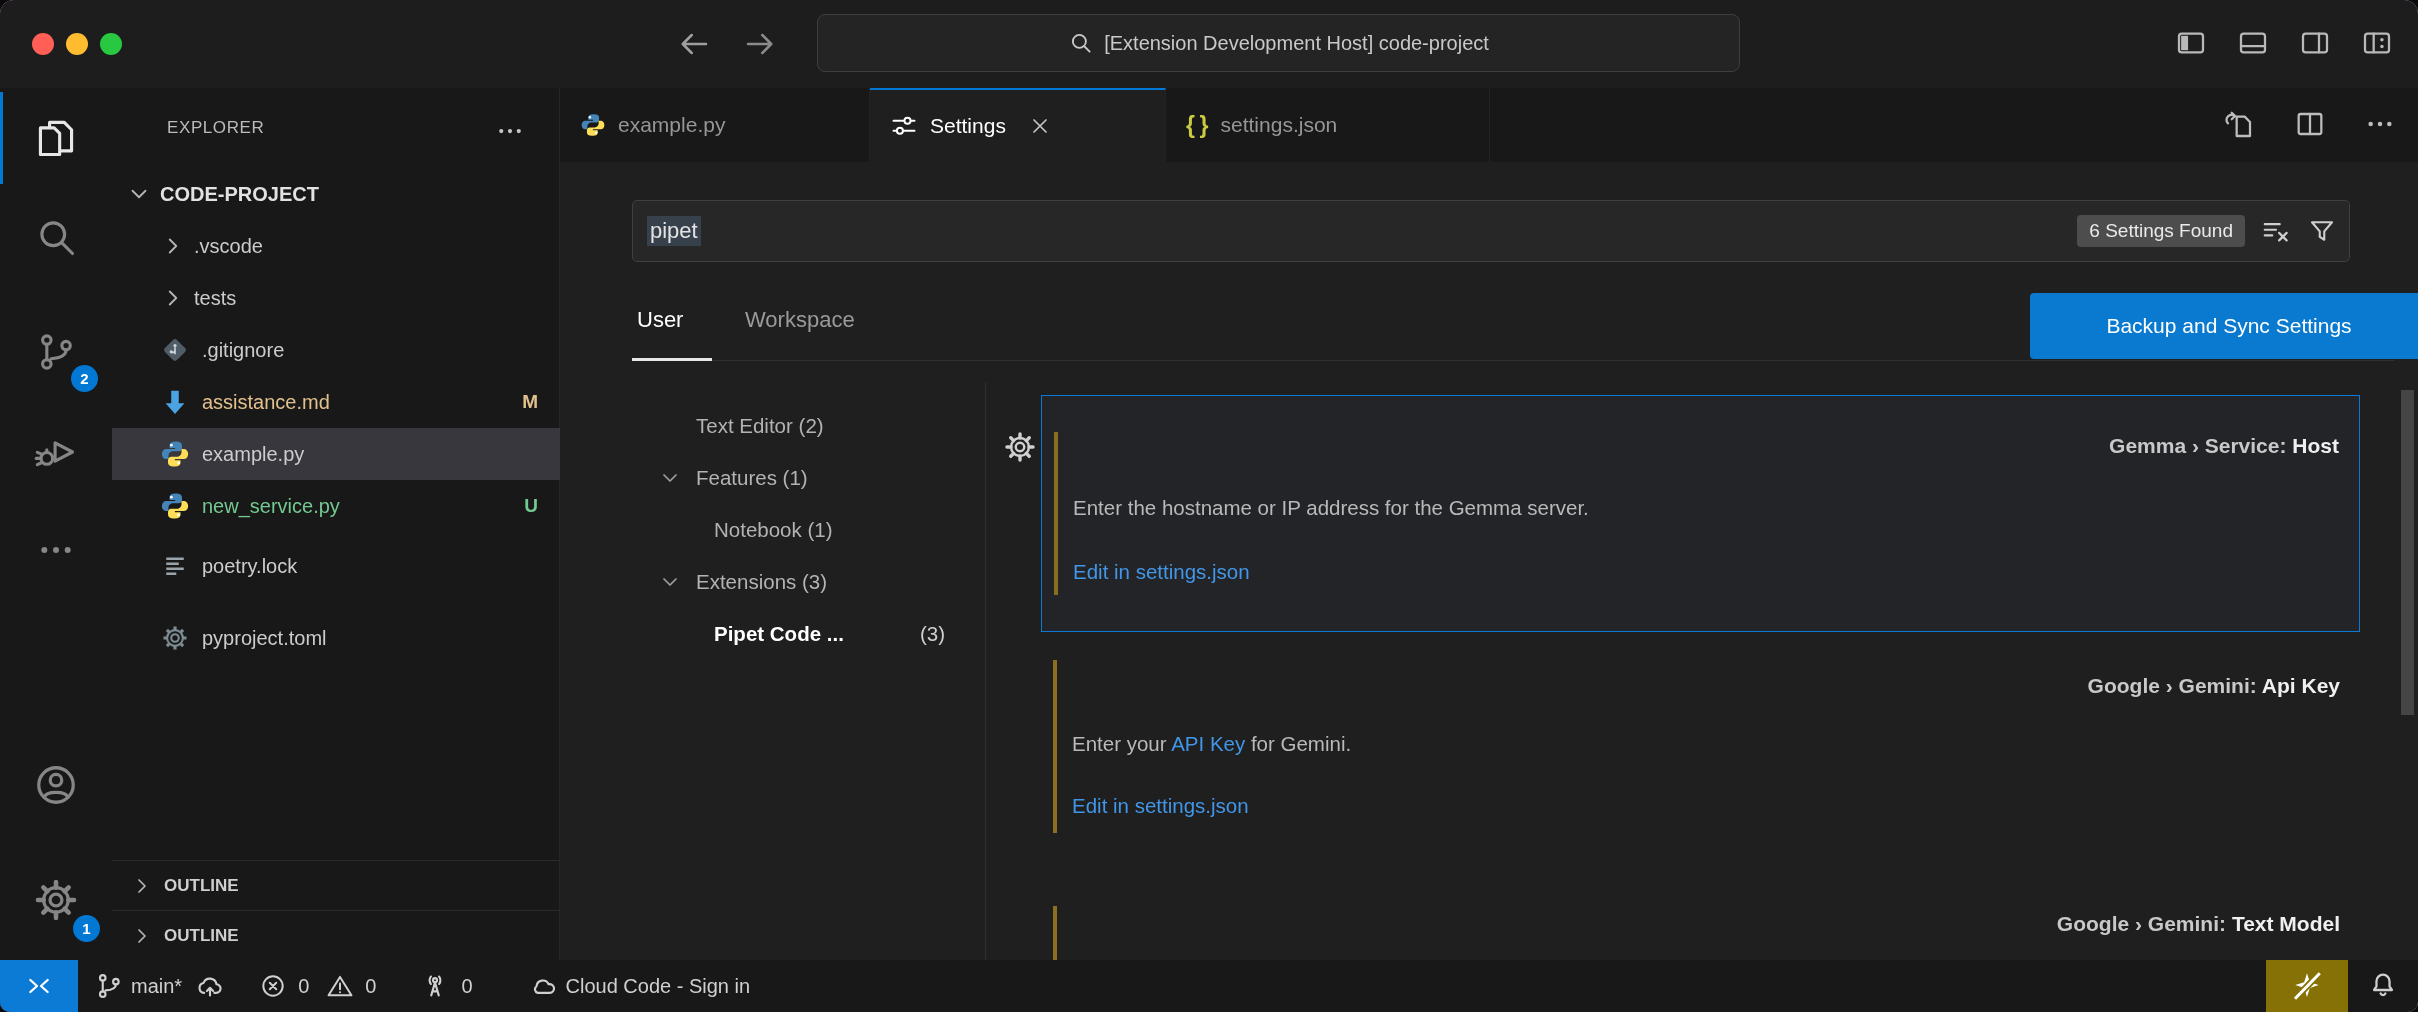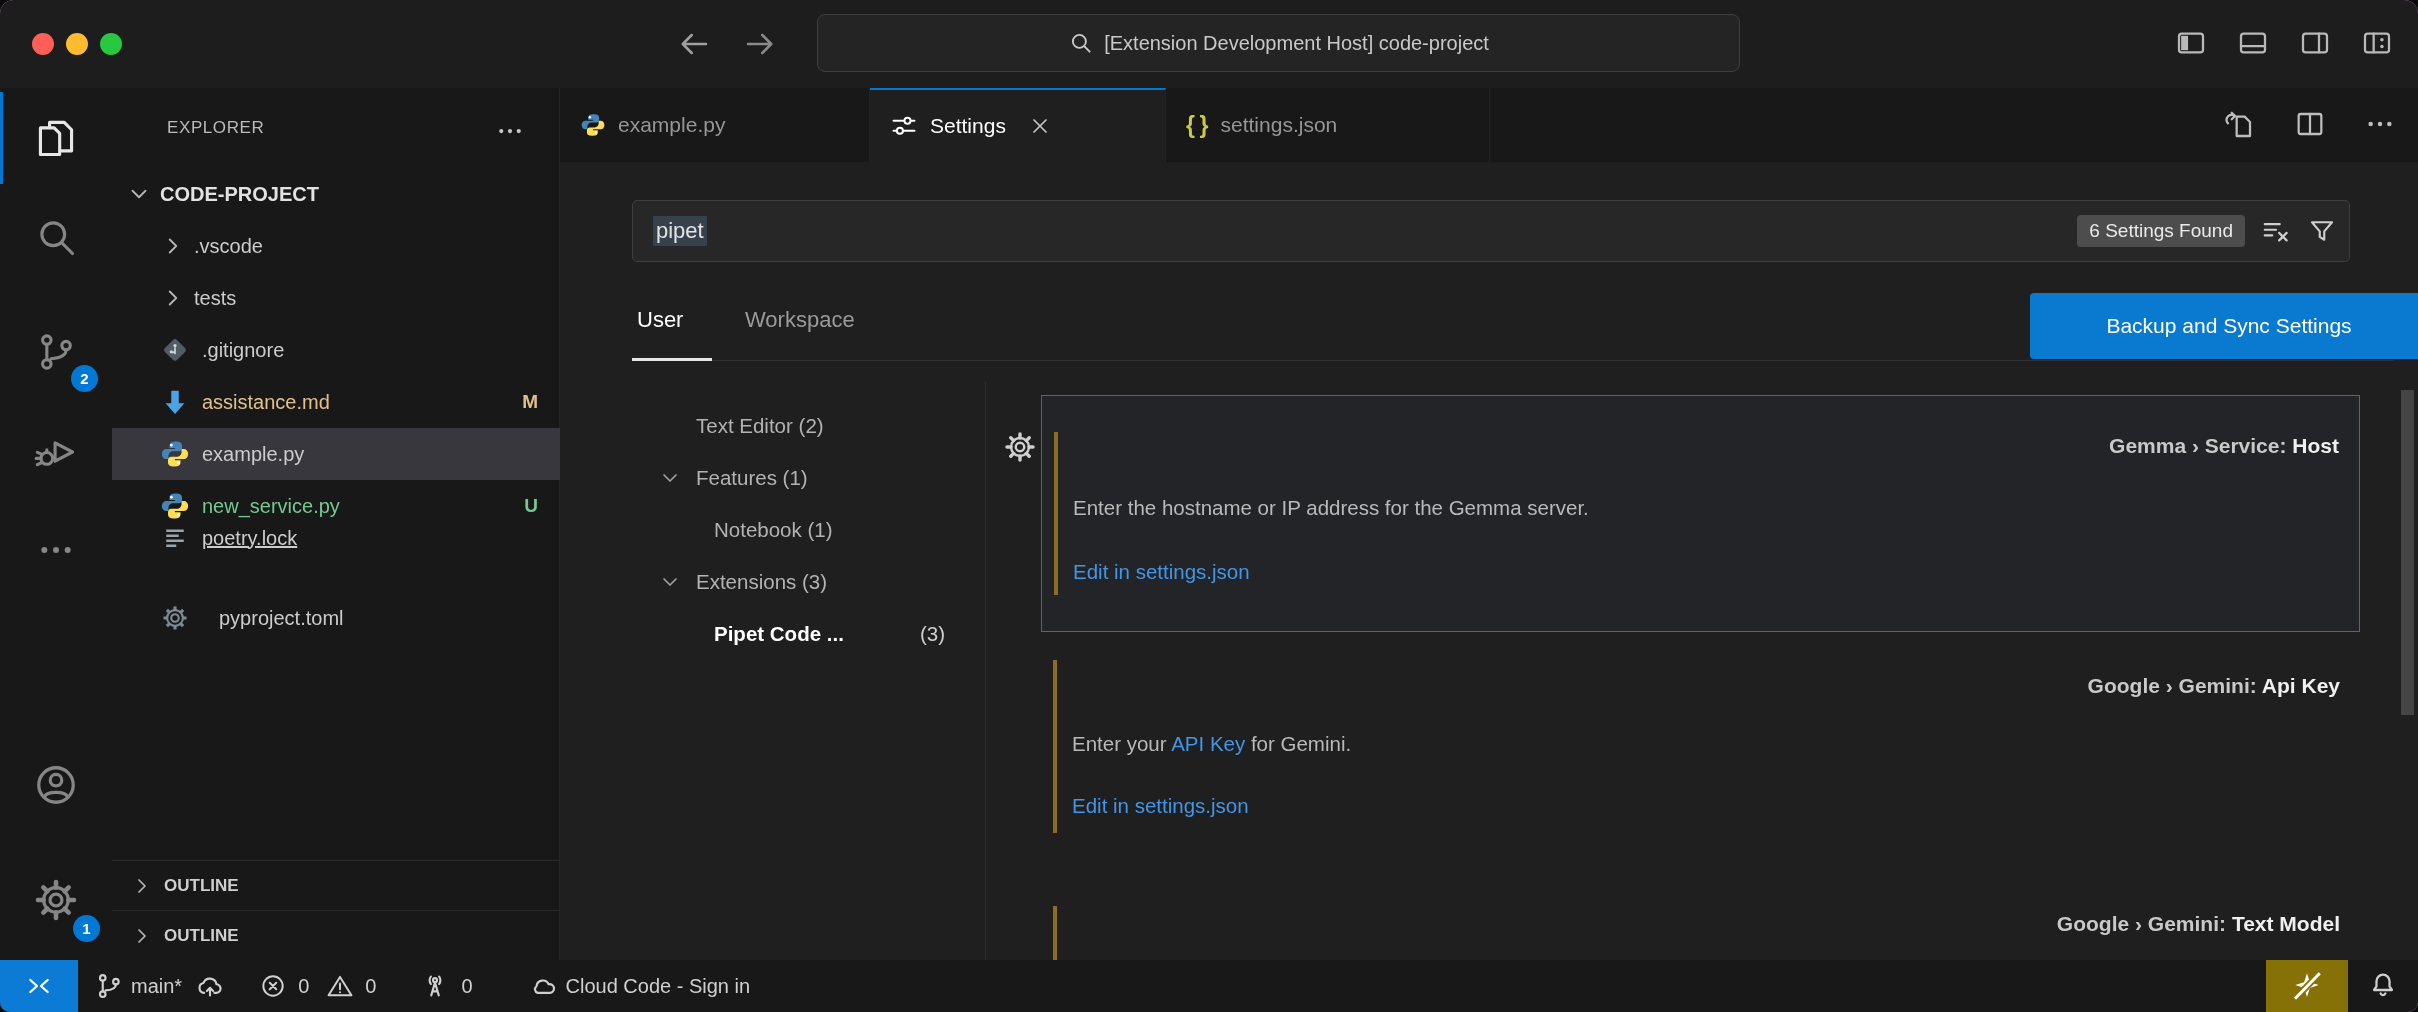--- a/index.html
+++ b/index.html
@@ -60,21 +60,21 @@
   .tab{position:absolute;top:0;height:74px;display:flex;align-items:center;gap:12px;padding:0 20px;
     font-size:21px;color:#969696;background:#181818;border-right:1px solid #232323;}
   .tab.active{background:#1f1f1f;color:#ffffff;border-top:2px solid #0078d4;border-right:1px solid #232323;}
   .tab .close{margin-left:10px;color:#c5c5c5;}
   .ed-actions{position:absolute;right:22px;top:20px;display:flex;gap:38px;color:#bdbdbd;}
 
   
   .settingspage{position:absolute;top:74px;left:0;width:1858px;height:798px;background:#1f1f1f;}
   .search{position:absolute;left:72px;top:38px;width:1718px;height:62px;background:#272727;
     border:1px solid #3f3f3f;border-radius:5px;display:flex;align-items:center;font-size:22px;color:#e3e3e3;}
-  .search .val{margin-left:20px;background:#37414b;padding:2px 3px;}
+  .search .val{margin-left:14px;background:#37414b;padding:2px 3px;}
   .search-right{position:absolute;right:12px;top:0;height:60px;display:flex;align-items:center;gap:16px;}
   .count-badge{background:#4d4d4d;color:#eaeaea;font-size:19px;border-radius:4px;padding:5px 12px;}
   .scopebar{position:absolute;left:72px;right:24px;top:131px;height:68px;border-bottom:1px solid #313131;}
   .scope{position:absolute;top:14px;font-size:22px;color:#9a9a9a;}
   .scope.active{color:#ffffff;}
   .scope-underline{position:absolute;left:0px;top:65px;width:80px;height:3px;background:#e7e7e7;}
   .syncbtn{position:absolute;left:1398px;top:0px;width:398px;height:66px;background:#0a7ad1;color:#ffffff;
     font-size:21px;border:none;border-radius:4px;font-family:inherit;}
   .toc-item{position:absolute;left:0;width:425px;height:52px;display:flex;align-items:center;font-size:20.5px;color:#b3b3b3;}
   .toc-item .chev{position:absolute;left:98px;color:#9f9f9f;}
@@ -299,30 +299,30 @@
             <path fill="#4584b6" d="M11.9 2c-2.7 0-4.3 1.1-4.3 3v2.1h4.5v.9H4.9C3 8 1.5 9.6 1.5 12s1.5 4 3.4 4h1.9v-2.6c0-2 1.7-3.6 3.7-3.6h4.4c1.5 0 2.7-1.2 2.7-2.7V5c0-1.9-1.7-3-4.4-3h-1.3z"></path>
             <circle cx="9.1" cy="4.9" r="1.1" fill="#ffffff"></circle>
             <path fill="#ffde57" d="M12.1 22c2.7 0 4.3-1.1 4.3-3v-2.1h-4.5V16h7.2c1.9 0 3.4-1.6 3.4-4s-1.5-4-3.4-4h-1.9v2.6c0 2-1.7 3.6-3.7 3.6H9.1c-1.5 0-2.7 1.2-2.7 2.7V19c0 1.9 1.7 3 4.4 3h1.3z"></path>
             <circle cx="14.9" cy="19.1" r="1.1" fill="#ffffff"></circle>
           </svg>
         </span>
         <span class="name-untracked">new_service.py</span>
         <span class="badge name-untracked">U</span>
       </div>
 
-      <div class="tree-row row-child" style="top:424px;text-decoration:underline;">
+      <div class="tree-row row-child" style="top:452px;">
         <span class="ficon">
           <svg viewBox="0 0 24 24" width="30" height="30" stroke="#9aa3a9" stroke-width="1.9" fill="none">
             <path d="M5 6.2h14M5 10.2h10M5 14.2h14M5 18.2h8"></path>
           </svg>
         </span>
         <span>poetry.lock</span>
       </div>
 
-      <div class="tree-row row-child" style="top:504px;gap:17px;">
+      <div class="tree-row row-child" style="top:524px;">
         <span class="ficon">
           <svg viewBox="0 0 24 24" width="30" height="30" stroke="#7d8b92" fill="none" stroke-width="1.7">
             <circle cx="12" cy="12" r="3"></circle>
               <circle cx="12" cy="12" r="6.3"></circle>
             <g stroke-width="2.5">
                 <path d="M12 2.8v2.8M12 18.4v2.8M2.8 12h2.8M18.4 12h2.8M5.5 5.5l2 2M16.5 16.5l2 2M5.5 18.5l2-2M16.5 7.5l2-2"></path>
               </g>
           </svg>
         </span>
         <span>pyproject.toml</span>

